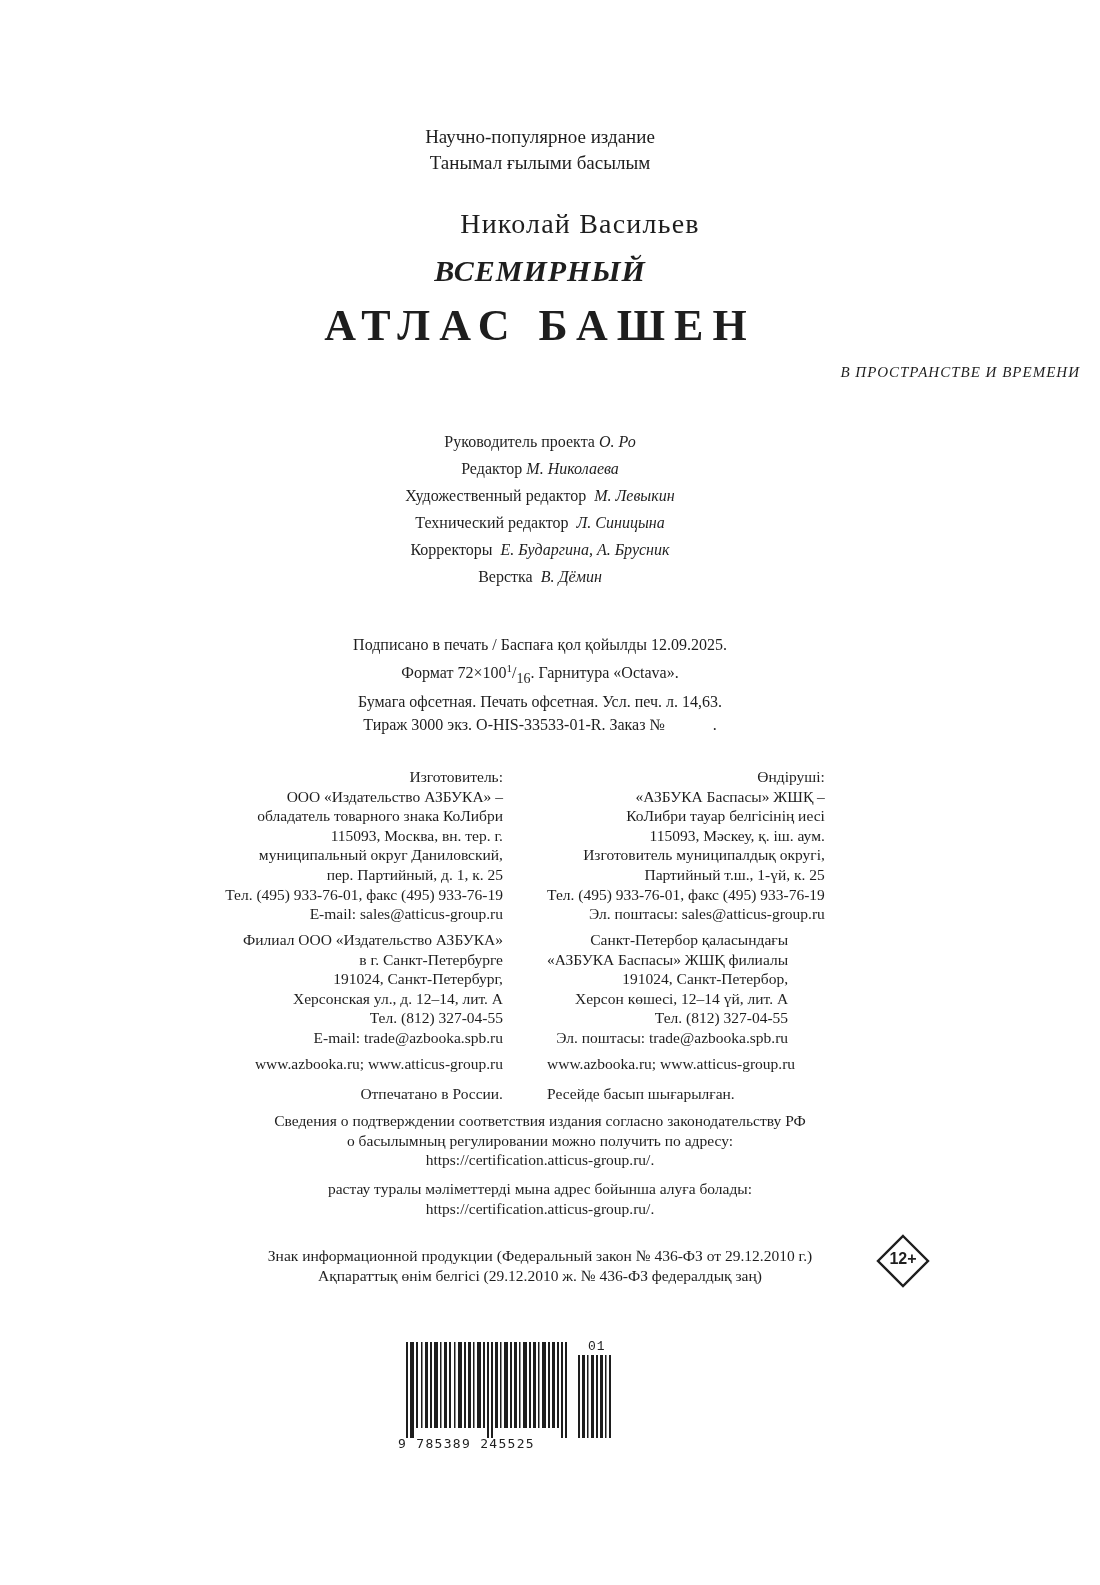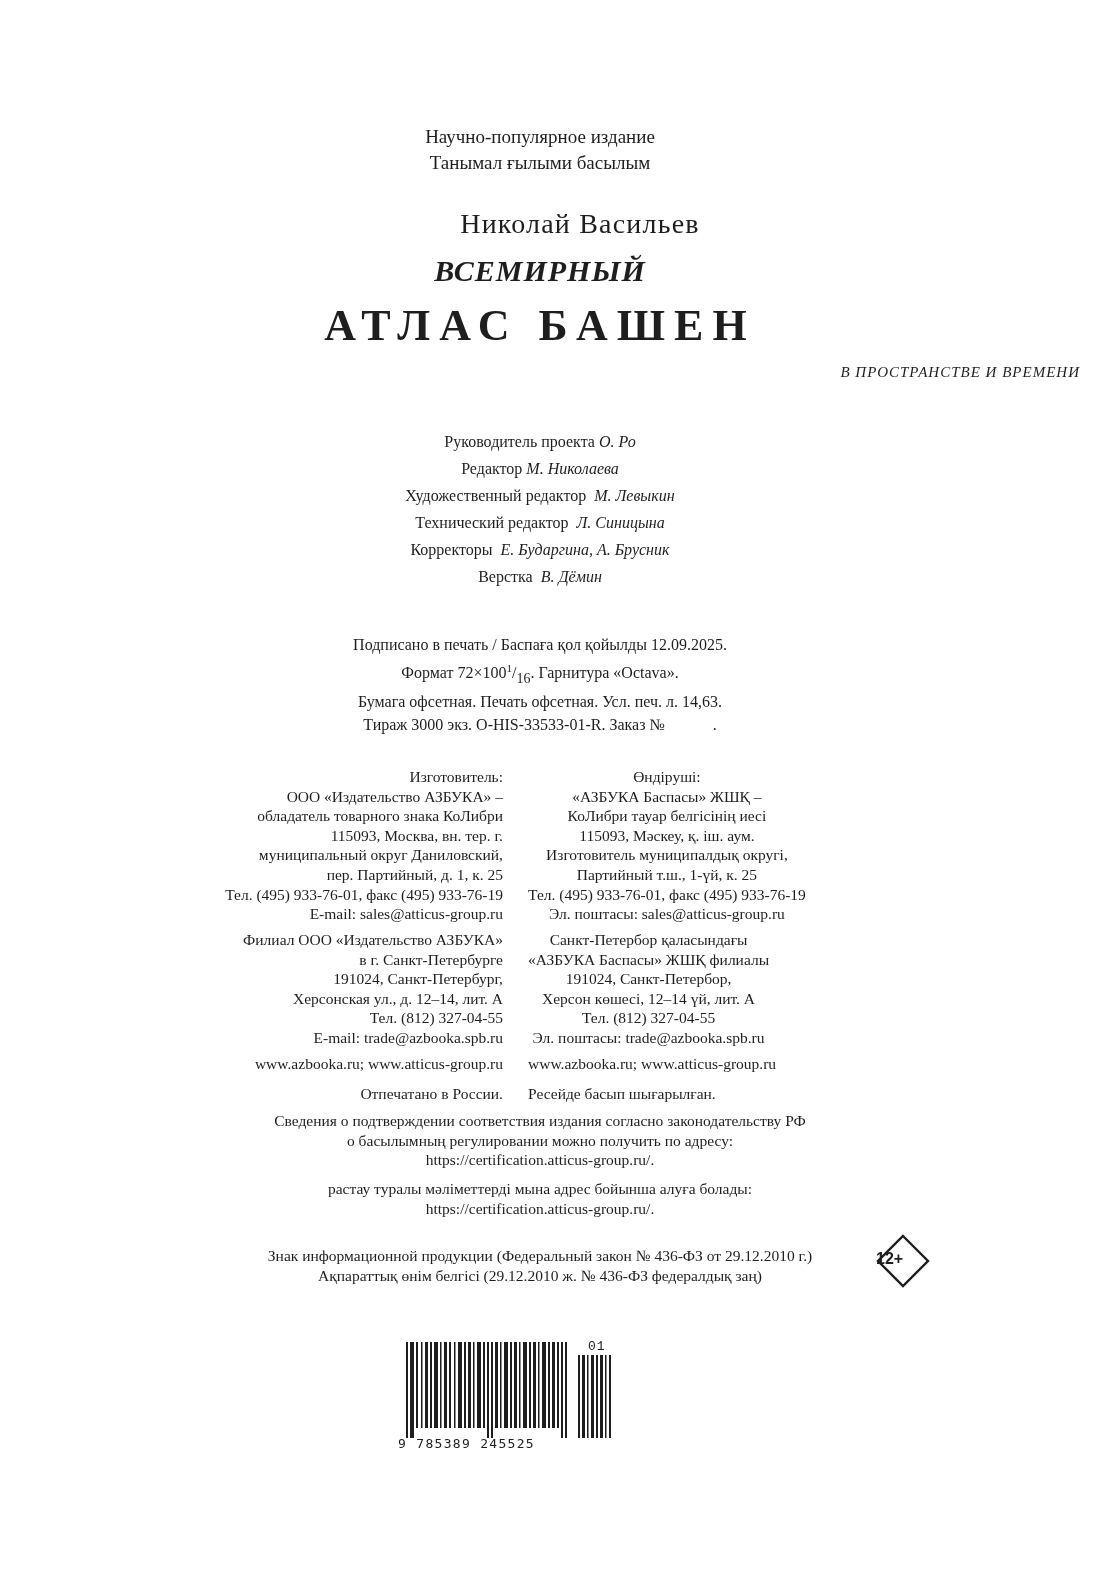--- a/index.html
+++ b/index.html
@@ -10,21 +10,21 @@
   .genre { top: 124px; font-size: 19px; line-height: 26px; }
   .author { top: 208px; font-size: 28px; letter-spacing: 1.2px; margin-left: 40px; }
   .title1 { top: 254px; font-size: 30px; font-style: italic; font-weight: bold; letter-spacing: 1px; }
   .title2 { top: 300px; font-size: 44px; font-weight: bold; letter-spacing: 9px; }
   .subtitle { top: 364px; font-size: 15px; font-style: italic; letter-spacing: 1px; text-align: right; }
   .credits { top: 428px; font-size: 16px; line-height: 27px; }
   .credits i { font-style: italic; }
   .imprint { top: 633px; font-size: 16px; line-height: 23.5px; }
   .two-col { top: 767px; left: 0; width: 1100px; font-size: 15.5px; line-height: 19.6px; }
   .col-left { position: absolute; right: 597px; text-align: right; white-space: nowrap; }
-  .col-right { position: absolute; left: 528px; text-align: center; white-space: nowrap; }
+  .col-right { position: absolute; left: 547px; text-align: right; white-space: nowrap; }
   .line { display: block; }
   .cert { font-size: 15.5px; line-height: 19.6px; }
   .age-badge { left: 876px; top: 1234px; width: 54px; height: 54px; }
   .barcode { left: 398px; top: 1340px; width: 220px; height: 110px; }
   .barcode-digits { left: 398px; top: 1436px; font-family: "DejaVu Sans Mono", monospace; font-size: 13px; letter-spacing: 1.3px; }
   .addon-digits { left: 588px; top: 1339px; font-family: Liberation Mono, monospace; font-size: 13px; letter-spacing: 1px; }
 </style>
 </head>
 <body>
 
@@ -112,21 +112,21 @@
 
 <div class="abs center cert" style="top:1246px">
   <span class="line">Знак информационной продукции (Федеральный закон № 436-ФЗ от 29.12.2010 г.)</span>
   <span class="line">Ақпараттық өнім белгісі (29.12.2010 ж. № 436-ФЗ федералдық заң)</span>
 </div>
 
 <div class="abs age-badge">
   <svg width="54" height="54" viewBox="0 0 54 54">
     <polygon points="27,2 52,27 27,52 2,27" fill="#ffffff" stroke="#1e1e1e" stroke-width="2.4"></polygon>
   </svg>
-  <span style="position:absolute;left:0;top:16px;width:54px;font-family:'Liberation Sans',sans-serif;font-weight:bold;font-size:16px;">12+</span>
+  <span style="position:absolute;left:0;top:16px;width:54px;text-align:center;font-family:'Liberation Sans',sans-serif;font-weight:bold;font-size:16px;">12+</span>
 </div>
 
 <div class="abs barcode">
   <svg width="220" height="110" viewBox="0 0 220 110">
     <g fill="#1e1e1e">
       <rect x="8" y="2" width="2" height="96"></rect>
         <rect x="12" y="2" width="4" height="96"></rect>
       <rect x="18" y="2" width="2" height="86"></rect>
         <rect x="23" y="2" width="1.5" height="86"></rect>
       <rect x="27" y="2" width="3" height="86"></rect>

